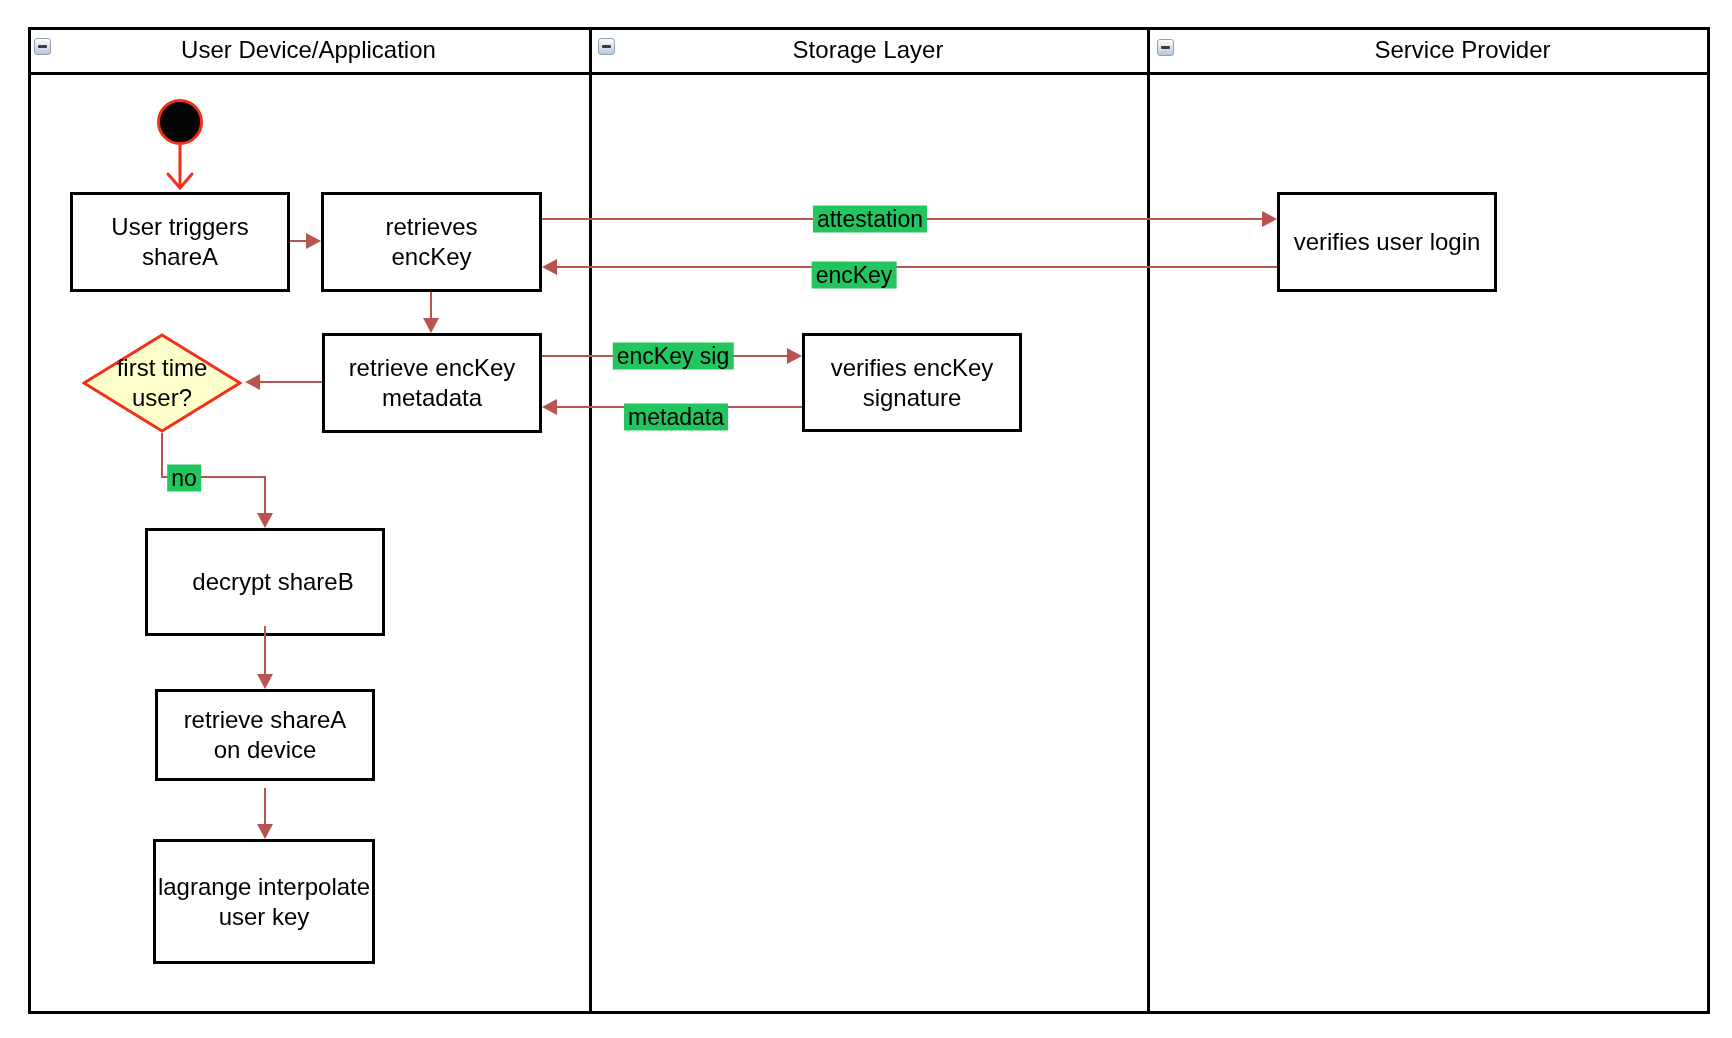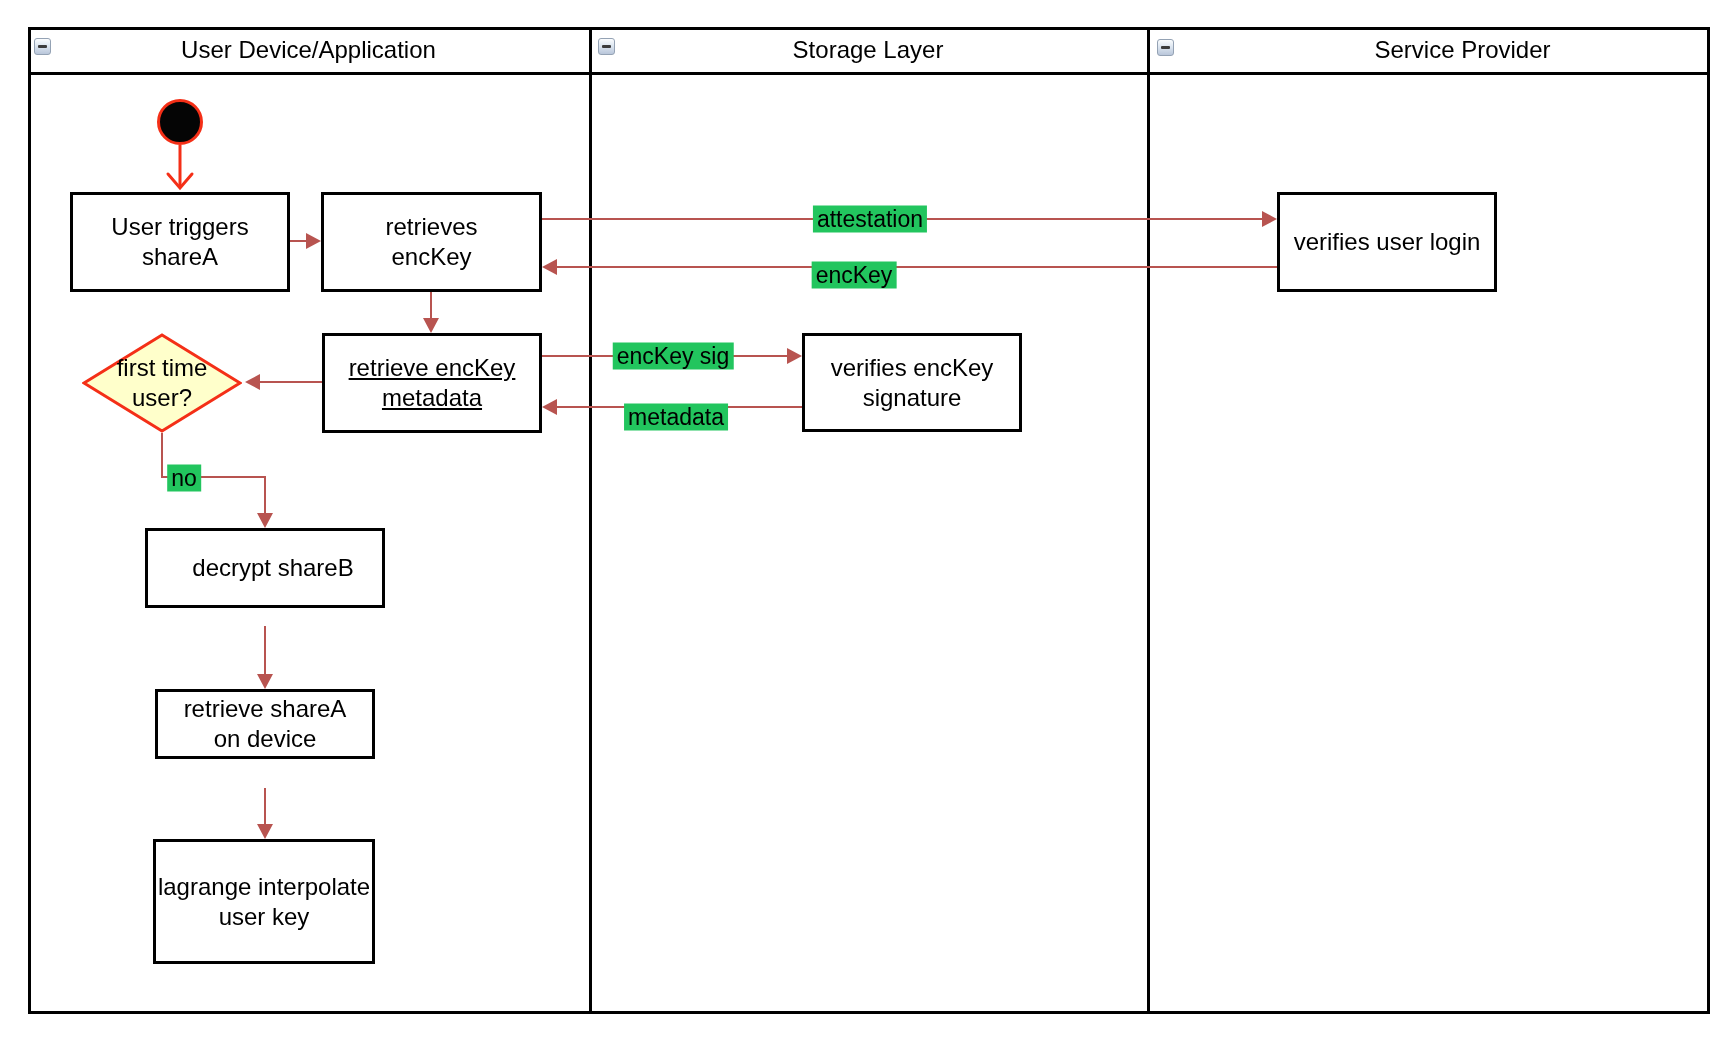--- a/index.html
+++ b/index.html
@@ -82,43 +82,43 @@
 
   <div class="node" style="left:321px;top:192px;width:221px;height:100px;">
     <span class="node-label">retrieves
 encKey</span>
   </div>
 
   <div class="node" style="left:1277px;top:192px;width:220px;height:100px;">
     <span class="node-label">verifies user login</span>
   </div>
 
-  <div class="node" style="left:322px;top:333px;width:220px;height:100px;text-decoration:underline;">
+  <div class="node" style="left:322px;top:333px;width:220px;height:100px;">
     <span class="node-label">retrieve encKey
 metadata</span>
   </div>
 
   <div class="node" style="left:802px;top:333px;width:220px;height:99px;">
     <span class="node-label">verifies encKey
 signature</span>
   </div>
 
   <div class="decision" style="left:82px;top:333px;width:160px;height:100px;">
     <svg width="160" height="100">
       <polygon points="80,2 158,50 80,98 2,50" fill="#ffffcb" stroke="#f42f17" stroke-width="3"></polygon>
     </svg>
     <span class="node-label">first time
 user?</span>
   </div>
 
-  <div class="node" style="left:145px;top:528px;width:240px;height:80px;padding-left:16px;">
+  <div class="node" style="left:145px;top:528px;width:240px;height:108px;padding-left:16px;">
     <span class="node-label">decrypt shareB</span>
   </div>
 
-  <div class="node" style="left:155px;top:689px;width:220px;height:70px;">
+  <div class="node" style="left:155px;top:689px;width:220px;height:92px;">
     <span class="node-label">retrieve shareA
 on device</span>
   </div>
 
   <div class="node" style="left:153px;top:839px;width:222px;height:125px;">
     <span class="node-label">lagrange interpolate
 user key</span>
   </div>
 
   <div class="hline" style="left:290px;top:240px;width:17px;"></div>

